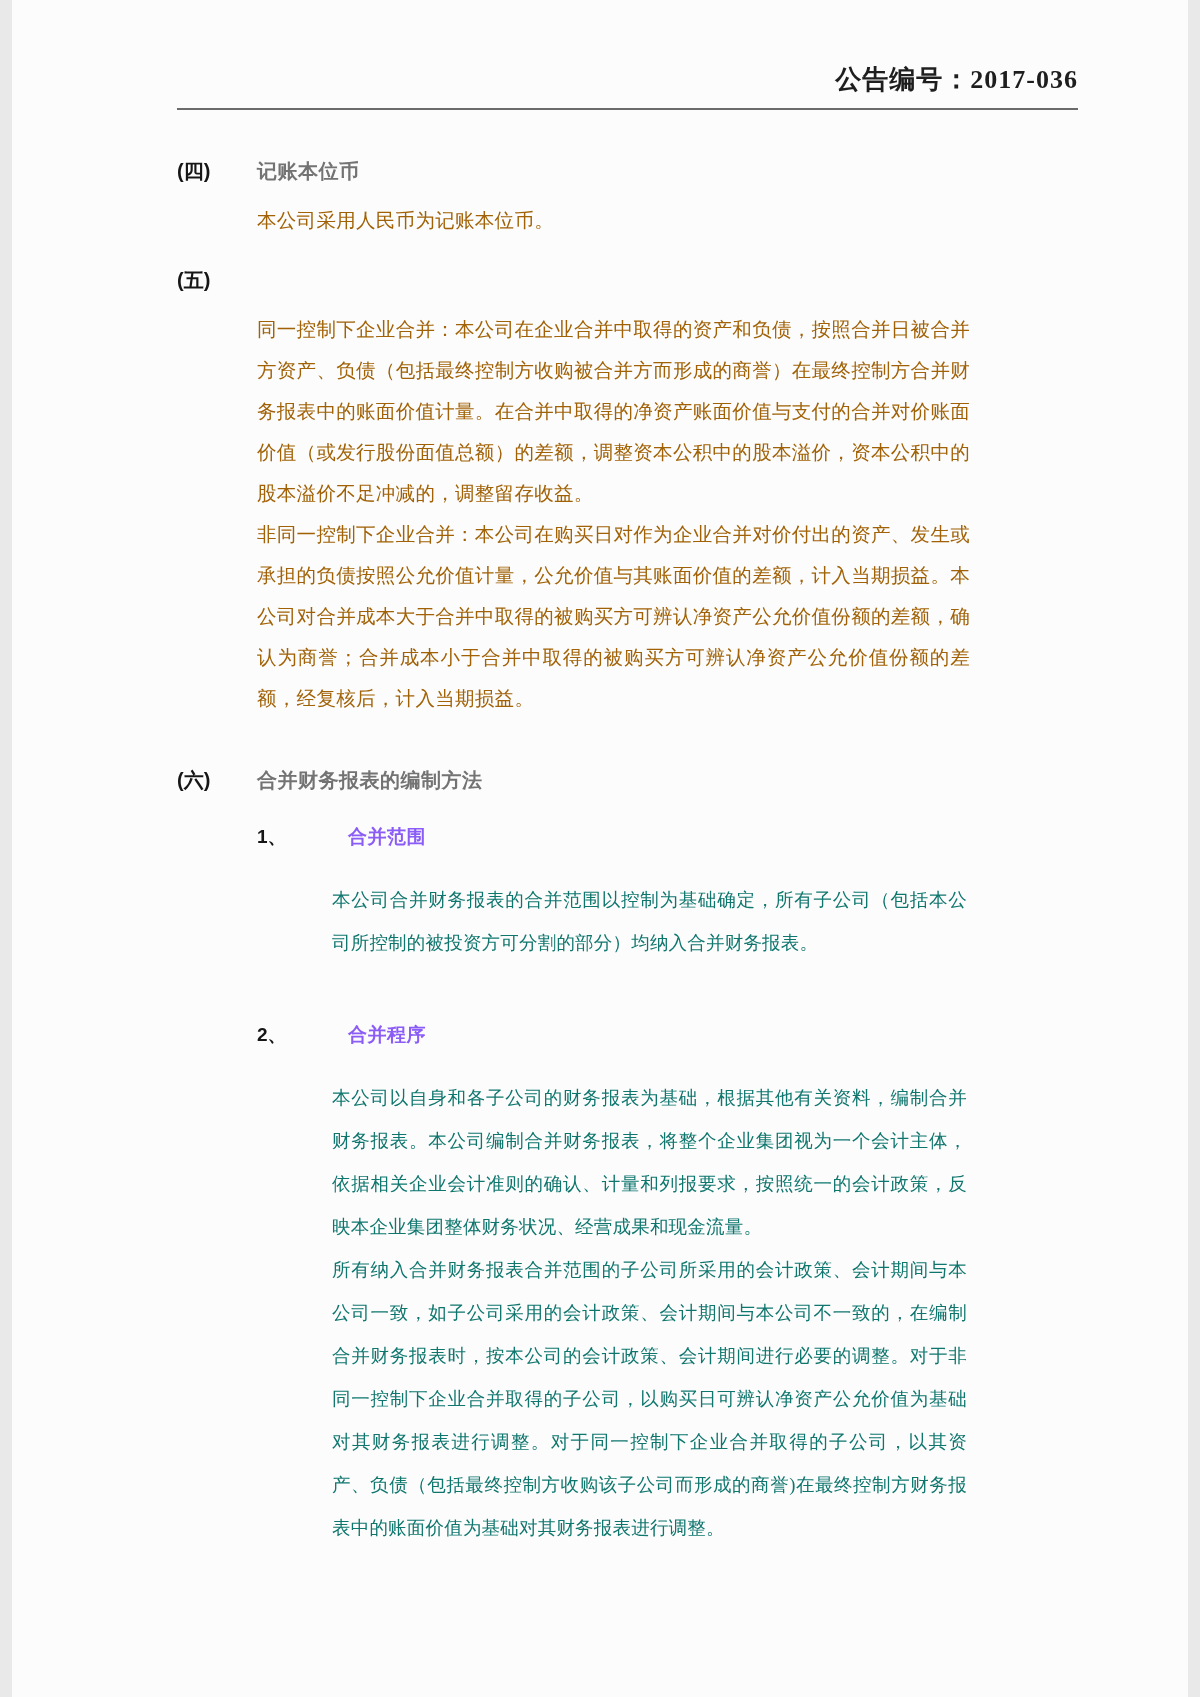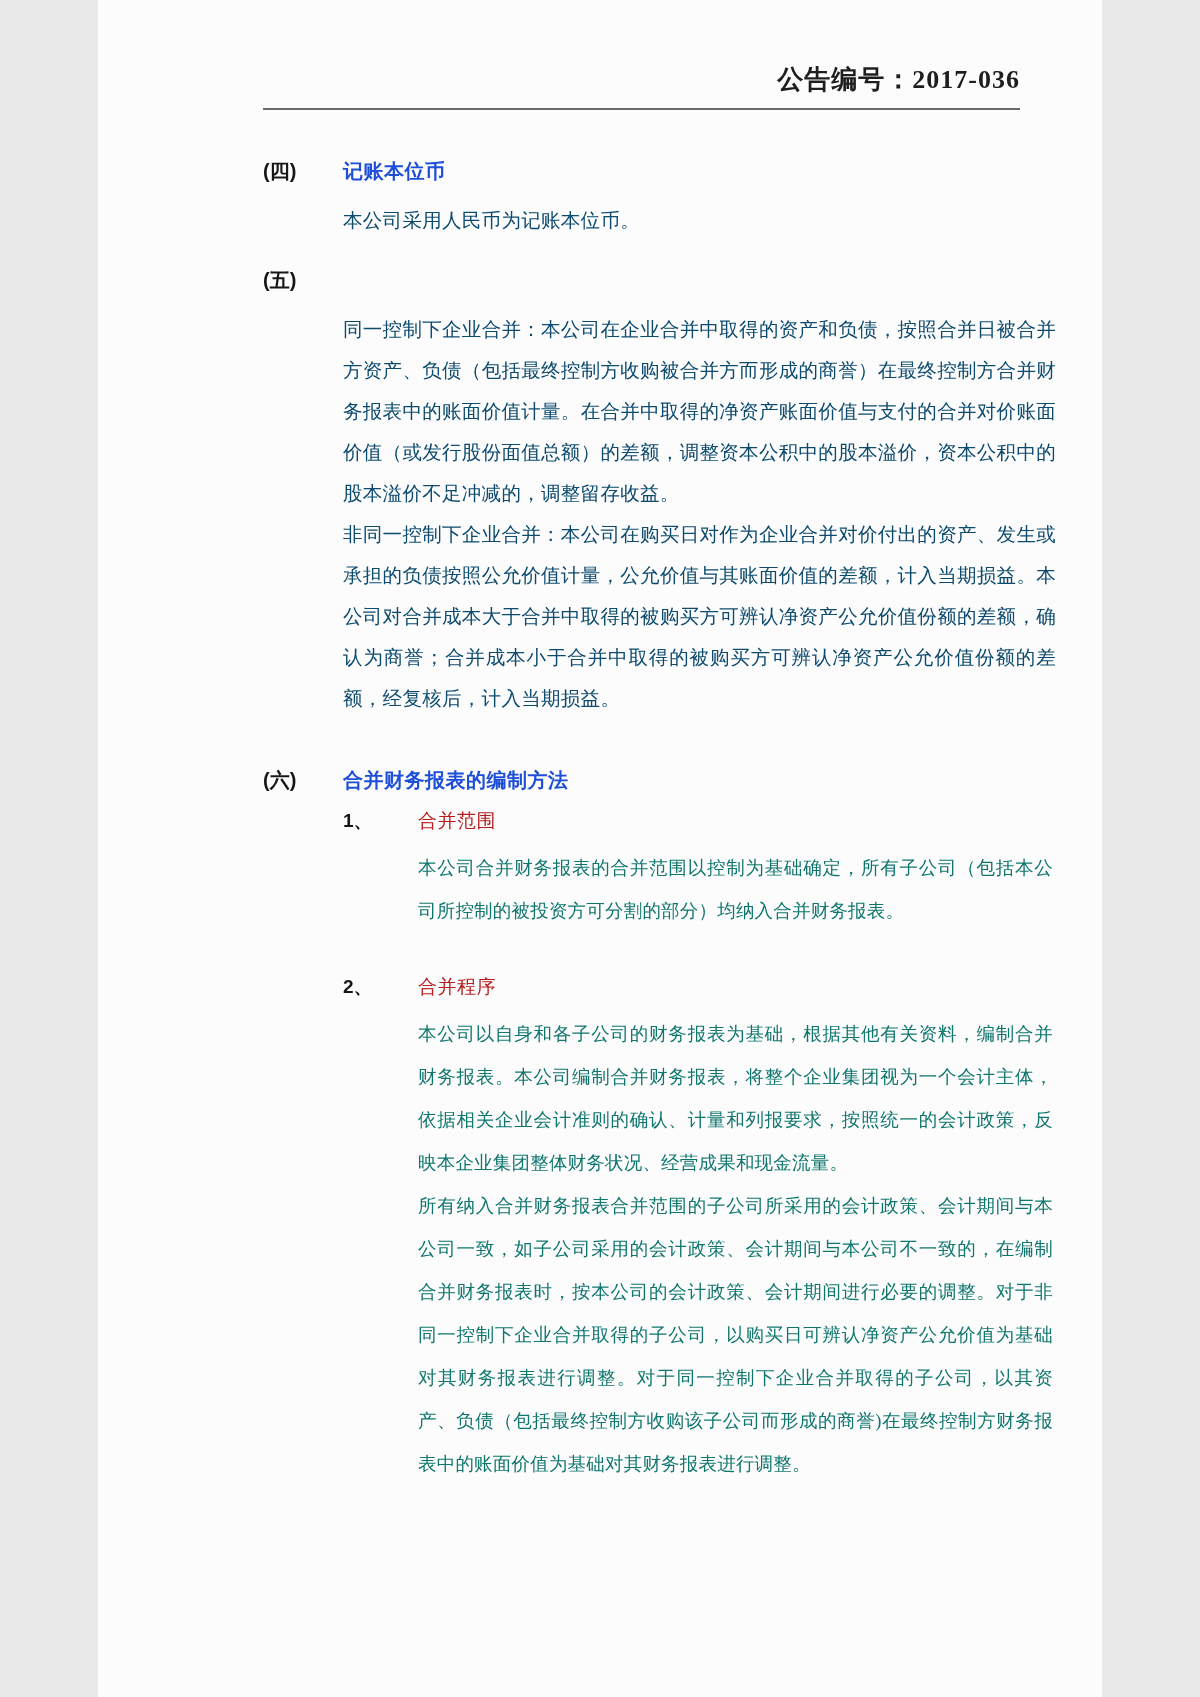--- a/index.html
+++ b/index.html
@@ -1,23 +1,23 @@
 <!DOCTYPE html>
 <html><head>
 <meta charset="utf-8">
 <style>
   html, body { margin: 0; padding: 0; background: #e9e9e9; }
   .page {
     position: relative;
-    width: 1004px;
+    width: 1176px;
     height: 1697px;
     margin: 0 auto;
     background: #fcfcfc;
     box-sizing: border-box;
-    padding: 64px 82px 0 165px;
+    padding: 64px 110px 0 165px;
     overflow: hidden;
     font-family: "Liberation Serif", "DejaVu Serif", serif;
     color: #262626;
   }
   .header-row {
     text-align: right;
     font-size: 26px;
     line-height: 32px;
     font-weight: 600;
     color: #1e1e1e;
@@ -38,59 +38,59 @@
     font-size: 20px;
     line-height: 30px;
     color: #161616;
   }
   .sec-title {
     margin: 0;
     font-family: "Liberation Sans", "DejaVu Sans", sans-serif;
     font-weight: 700;
     font-size: 20px;
     line-height: 30px;
-    color: #1d4ed8;
+    color: #737373;
     letter-spacing: 0.5px;
   }
   .sec-body {
     margin-left: 80px;
     width: 713px;
     margin-top: 14px;
   }
   .sec-body p {
     margin: 0;
     font-size: 19.5px;
     line-height: 41px;
     letter-spacing: 0.3px;
     text-align: justify;
     text-justify: inter-ideograph;
-    color: #0c4a6e;
+    color: #a16207;
   }
   .sec-4 { margin-top: 46px; }
   .sec-5 { margin-top: 24px; }
   .sec-6 { margin-top: 46px; }
   .subsec { margin-left: 80px; }
   .subsec-1 { margin-top: 12px; }
   .subsec-2 { margin-top: 40px; }
   .subsec-head { display: flex; align-items: baseline; }
   .subsec-number {
     flex: 0 0 75px;
     font-family: "Liberation Sans", "DejaVu Sans", sans-serif;
     font-weight: 700;
     font-size: 19px;
     line-height: 28px;
     color: #161616;
   }
   .subsec-title {
-    margin: 0;
+    margin: 16px;
     font-family: "Liberation Sans", "DejaVu Sans", sans-serif;
-    font-weight: 400;
+    font-weight: 700;
     font-size: 19px;
     line-height: 28px;
-    color: #b91c1c;
+    color: #8b5cf6;
     letter-spacing: 0.5px;
   }
   .subsec-body {
     margin-left: 75px;
     width: 635px;
     margin-top: 12px;
   }
   .subsec-body p {
     margin: 0;
     font-size: 18.5px;

